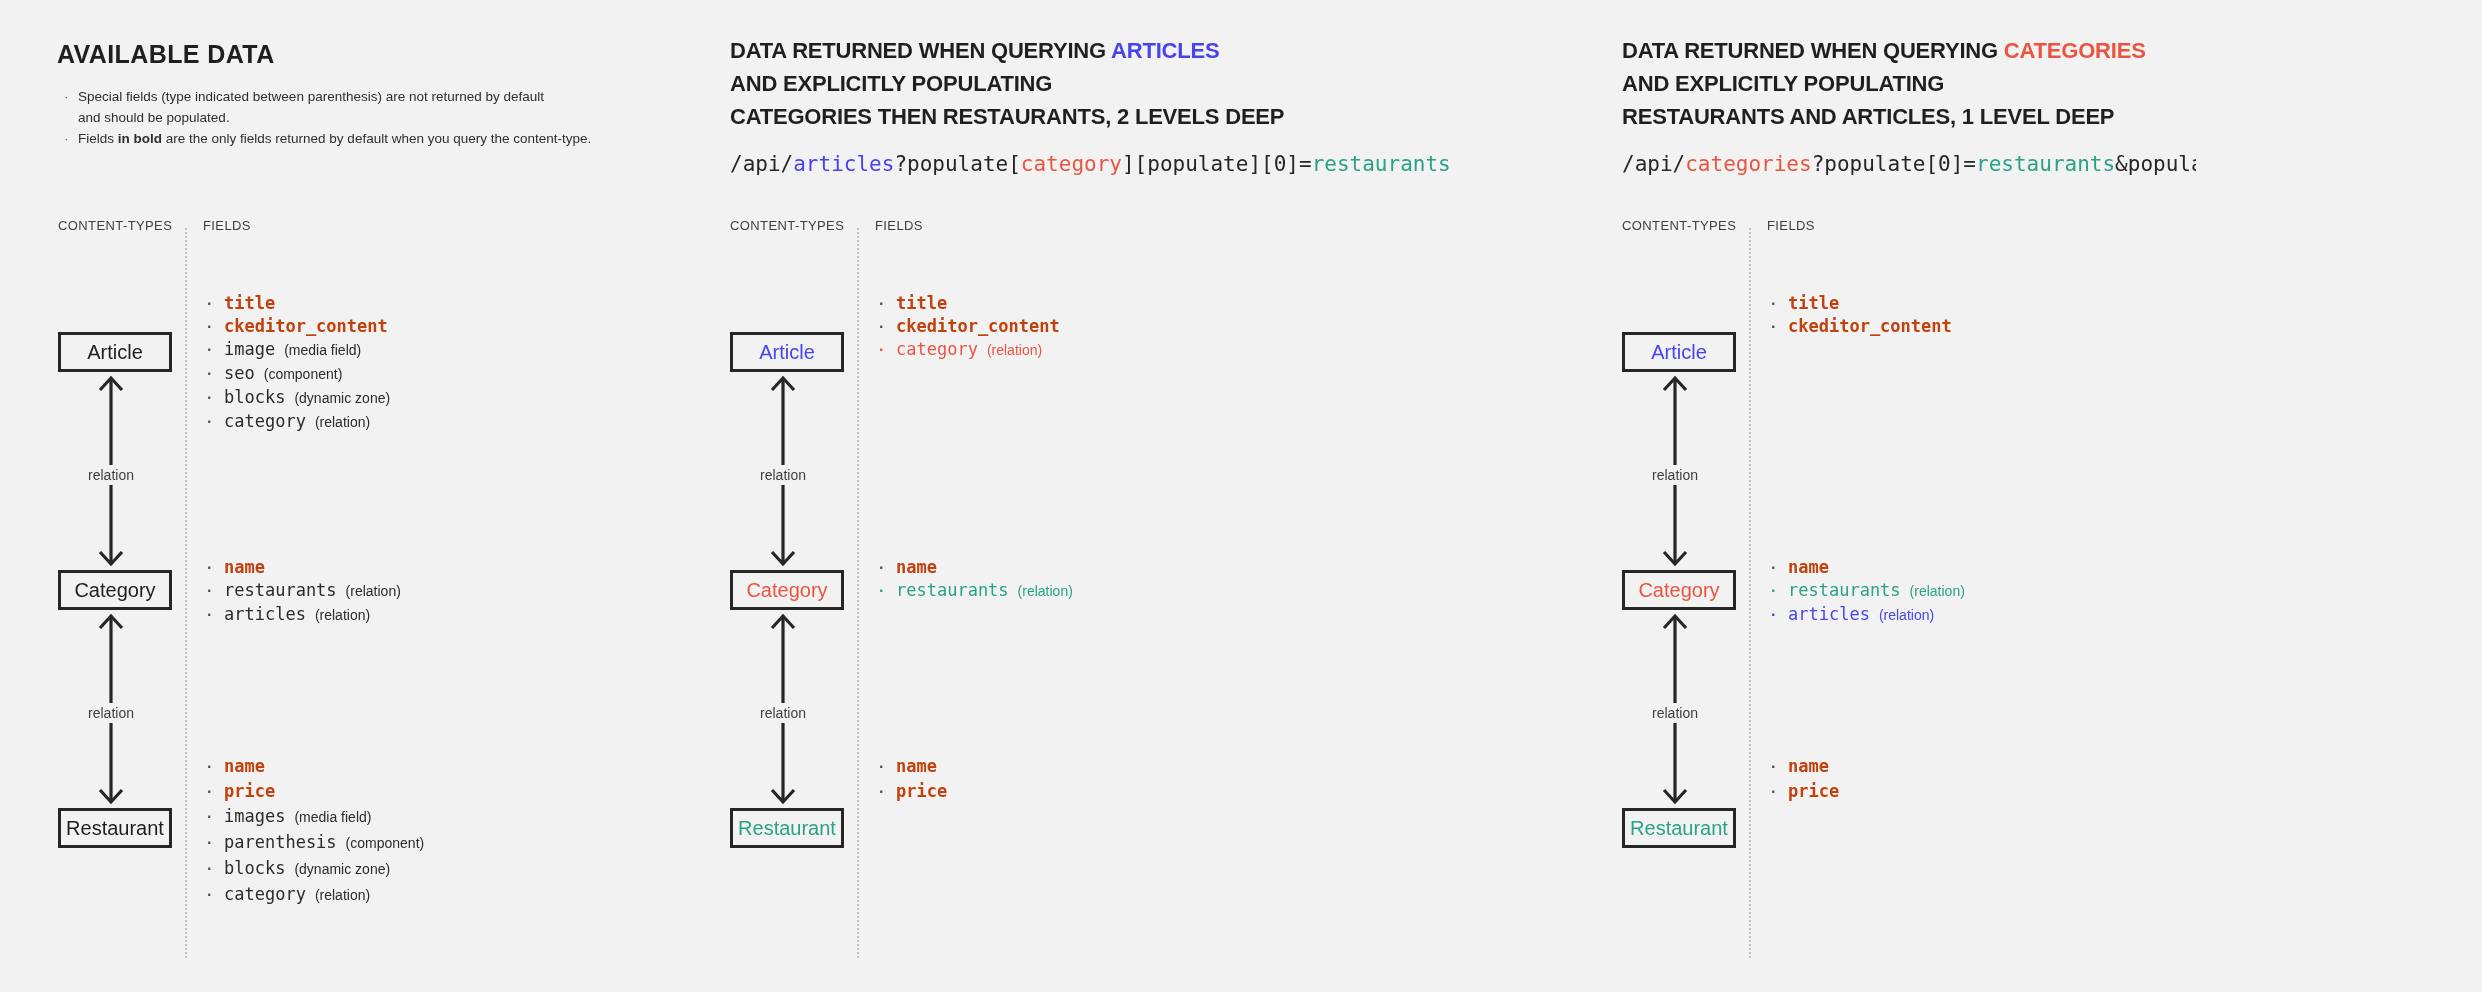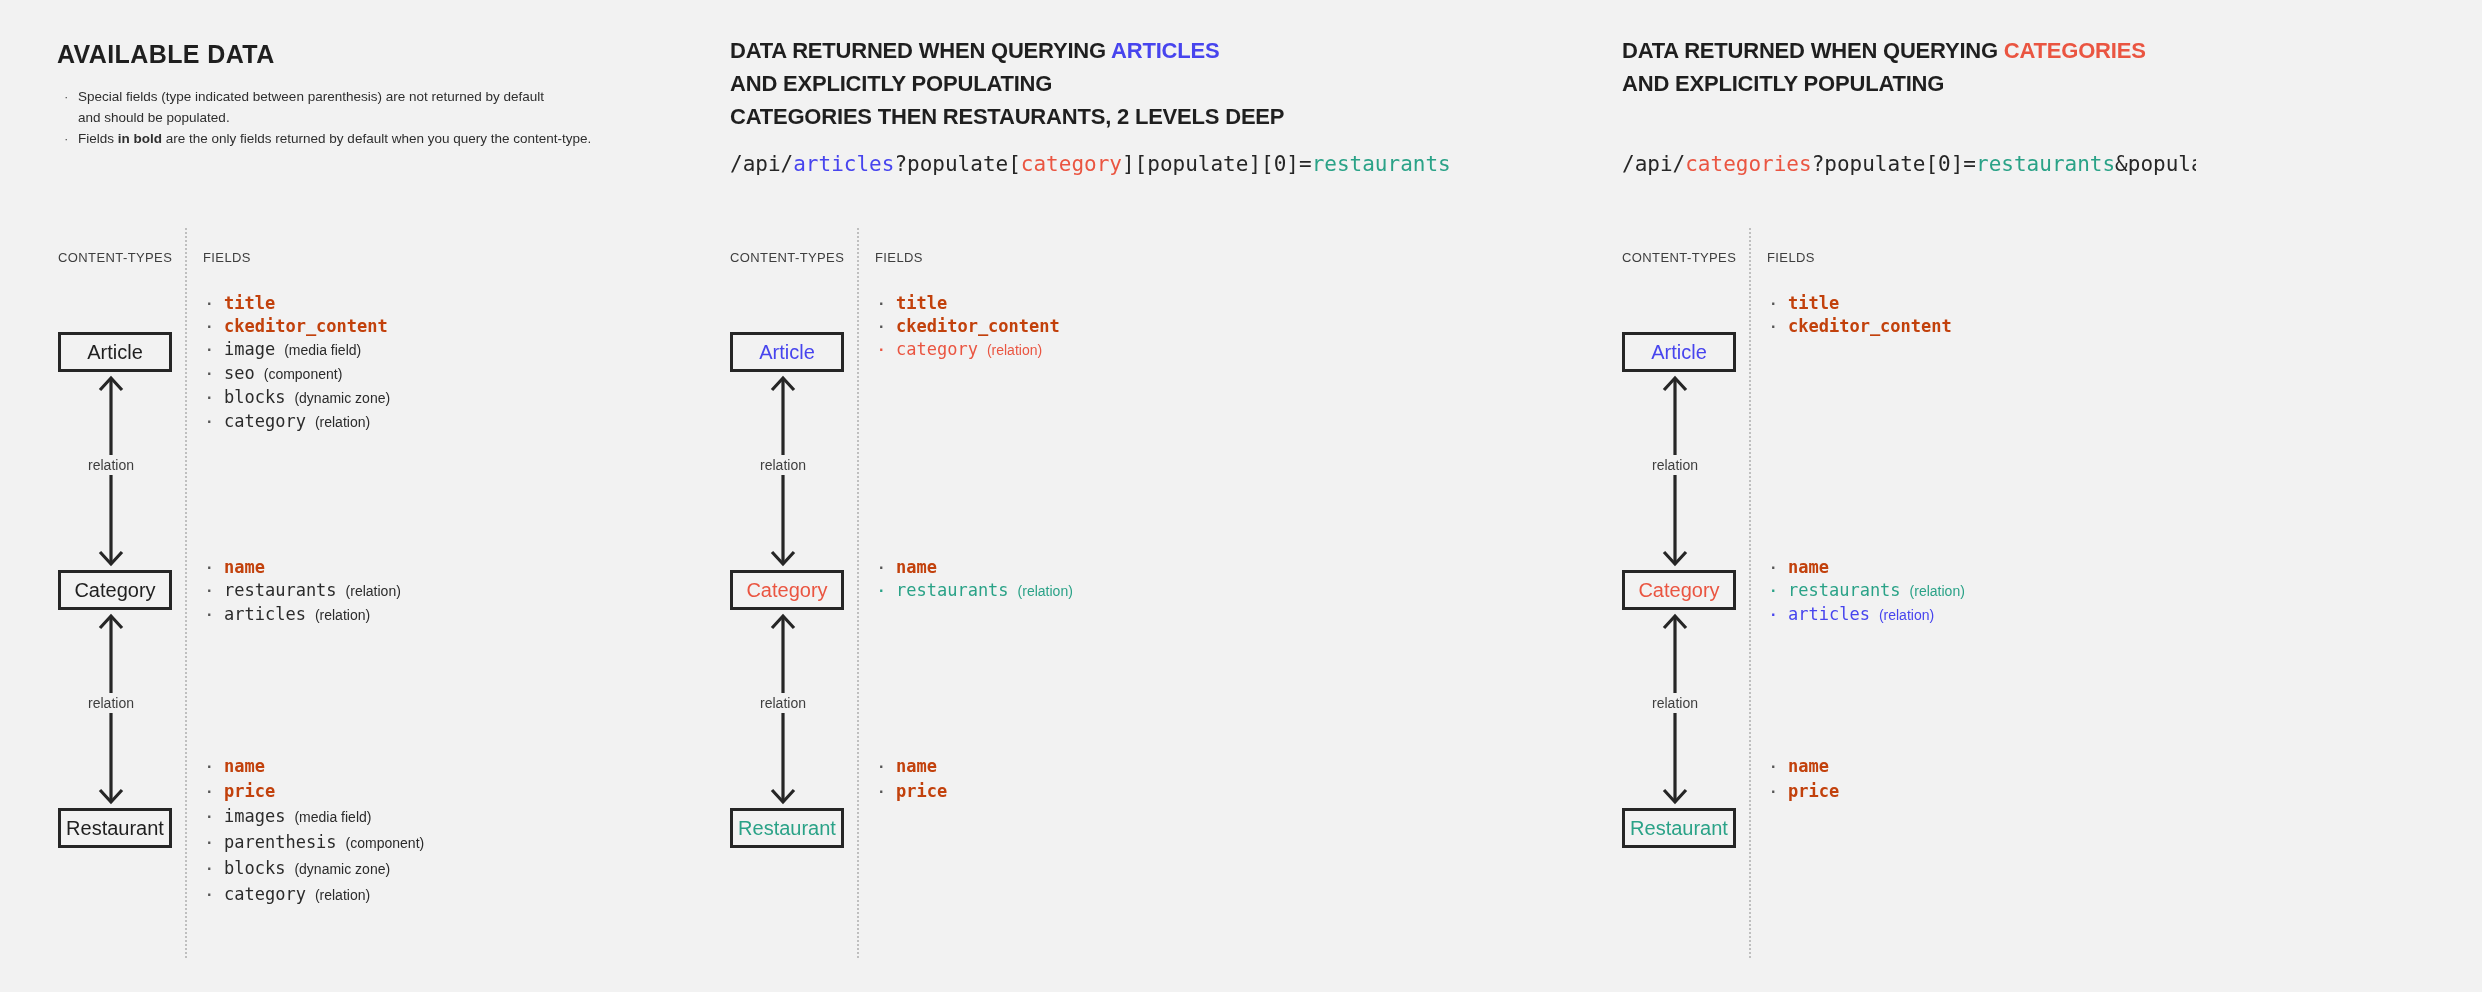--- a/index.html
+++ b/index.html
@@ -23,33 +23,33 @@
   .c-blue{color:var(--blue,#4744ee);}
   .c-red{color:var(--red,#ea5541);}
   .c-teal{color:var(--teal,#2aa287);}
   .c-ink{color:var(--ink,#1f1f1f);}
   .url{position:absolute;left:58px;top:151px;font-family:"DejaVu Sans Mono",monospace;
        font-size:21px;line-height:26px;white-space:nowrap;color:#262626;}
   .u-dark{color:#262626;} .u-blue{color:var(--blue,#4744ee);}
   .u-red{color:var(--red,#ea5541);} .u-teal{color:var(--teal,#2aa287);}
 
   
-  .ct-label,.fields-label{position:absolute;top:250px;font-size:13px;letter-spacing:.4px;
+  .ct-label,.fields-label{position:absolute;top:218px;font-size:13px;letter-spacing:.4px;
         color:var(--muted,#3e3e3e);white-space:nowrap;}
   .ct-label{left:58px;} .fields-label{left:203px;}
   .sep{position:absolute;left:185px;top:228px;height:730px;width:0;
        border-left:2px dotted var(--line,#bfbfbf);}
   .box{position:absolute;left:58px;width:108px;height:34px;border:3px solid var(--stroke,#262626);
        text-align:center;line-height:34px;font-size:20px;background:var(--bg,#f2f2f2);}
   .box-article{top:332px;} .box-category{top:570px;} .box-restaurant{top:808px;}
   .arrow{position:absolute;left:94px;width:34px;stroke:var(--stroke,#262626);
          stroke-width:3.2;fill:none;}
   .arrow1{top:374px;height:194px;} .arrow2{top:612px;height:194px;}
   .rel-label{position:absolute;left:111px;transform:translateX(-50%);font-size:14px;
-             color:var(--muted,#3e3e3e);background:var(--bg,#f2f2f2);padding:2px 5px;}
+             color:var(--muted,#3e3e3e);background:var(--bg,#f2f2f2);padding:2px 5px;margin-top:10px;}
   .rel1{top:455px;} .rel2{top:693px;}
 
   
   .fgroup{position:absolute;left:207px;}
   .fg-article{top:292px;} .fg-category{top:556px;} .fg-restaurant{top:754px;}
   .frow{position:relative;line-height:23px;white-space:nowrap;padding-left:17px;}
   .fg-restaurant .frow{line-height:25px;}
   .frow::before{content:"\00B7";position:absolute;left:0;font-weight:700;color:#555;}
   .fname{font-family:"DejaVu Sans Mono",monospace;font-size:17px;color:#2b2b2b;}
   .frow.bold .fname{font-weight:700;color:#c2410c;}
@@ -153,20 +153,21 @@
     <div class="fgroup fg-restaurant">
       <div class="frow bold"><span class="fname">name</span></div>
       <div class="frow bold"><span class="fname">price</span></div>
     </div>
   </section>
 
   <section class="col" id="col3">
     <div class="qheader">
       <div><span>DATA RETURNED WHEN QUERYING </span><span class="c-red">CATEGORIES</span></div>
       <div>AND EXPLICITLY POPULATING</div>
+      <div>RESTAURANTS AND ARTICLES, 1 LEVEL DEEP</div>
     </div>
     <div class="url"><span class="u-dark">/api/</span><span class="u-red">categories</span><span class="u-dark">?populate[0]=</span><span class="u-teal">restaurants</span><span class="u-dark">&amp;populate[1]=</span><span class="u-blue">articles</span></div>
 
     <div class="ct-label">CONTENT-TYPES</div>
     <div class="sep"></div>
     <div class="fields-label">FIELDS</div>
 
     <div class="box box-article"><span class="c-blue">Article</span></div>
     <svg class="arrow arrow1" viewBox="0 0 34 194" xmlns="http://www.w3.org/2000/svg">
         <line x1="17" y1="4" x2="17" y2="190"></line>

